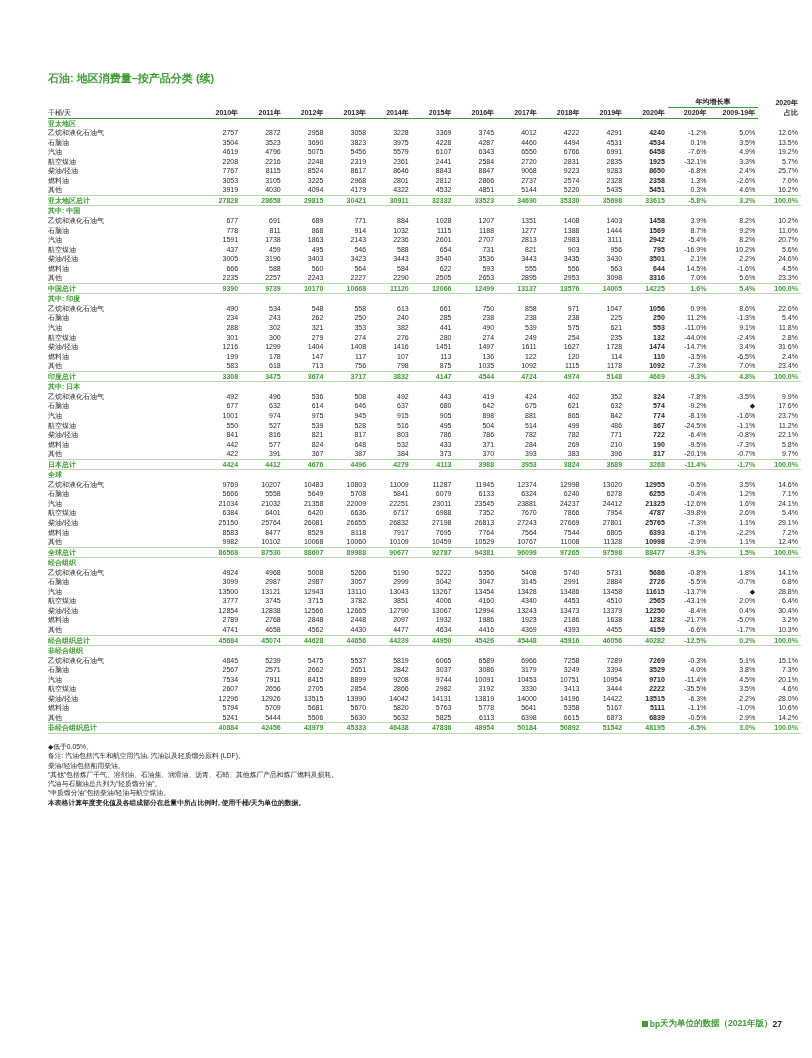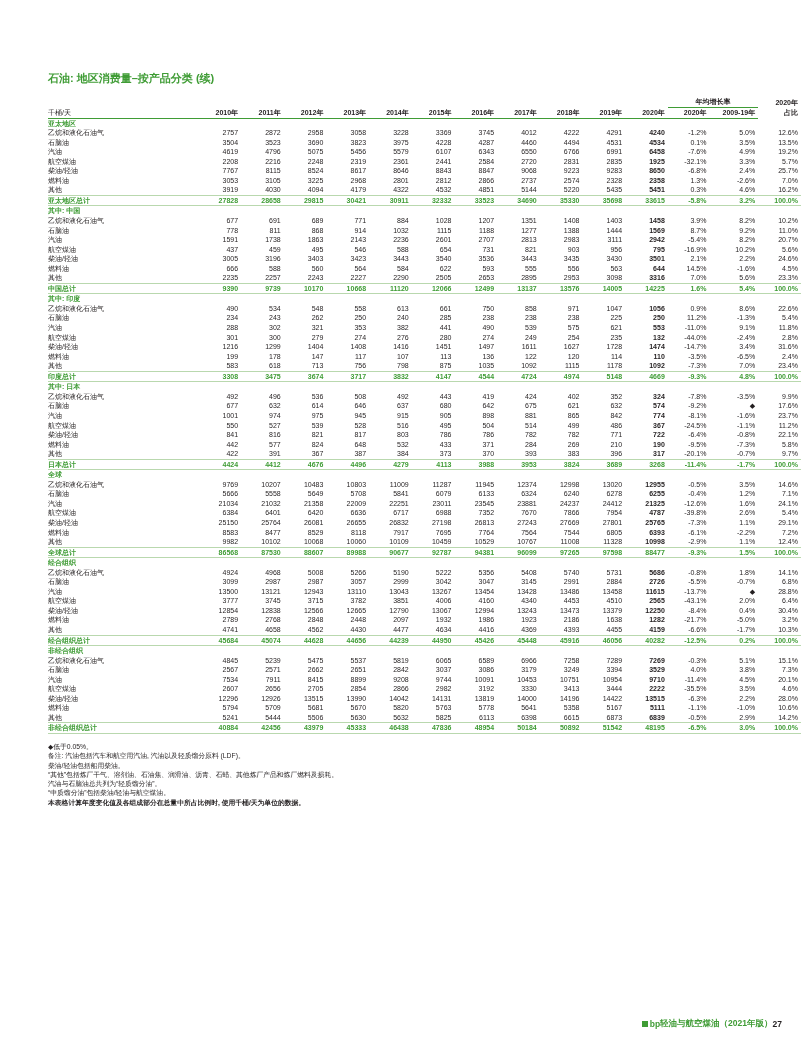--- a/index.html
+++ b/index.html
@@ -1068,15 +1068,15 @@
       <div>“其他”包括炼厂干气、溶剂油、石油焦、润滑油、沥青、石蜡、其他炼厂产品和炼厂燃料及损耗。</div>
       <div>汽油与石脑油总共列为“轻质馏分油”。</div>
       <div>“中质馏分油”包括柴油/轻油与航空煤油。</div>
       <div class="bold">本表格计算年度变化值及各组成部分在总量中所占比例时, 使用千桶/天为单位的数据。</div>
     </div>
 </div>
 
 <div class="page-footer">
   <span class="square"></span>
   <span class="brand">bp</span>
-  <span class="pub">轻油与航空煤油（2021年版）</span>
+  <span class="pub">天为单位的数据（2021年版）</span>
   <span class="pageno">27</span>
 </div>
 
 </body></html>

